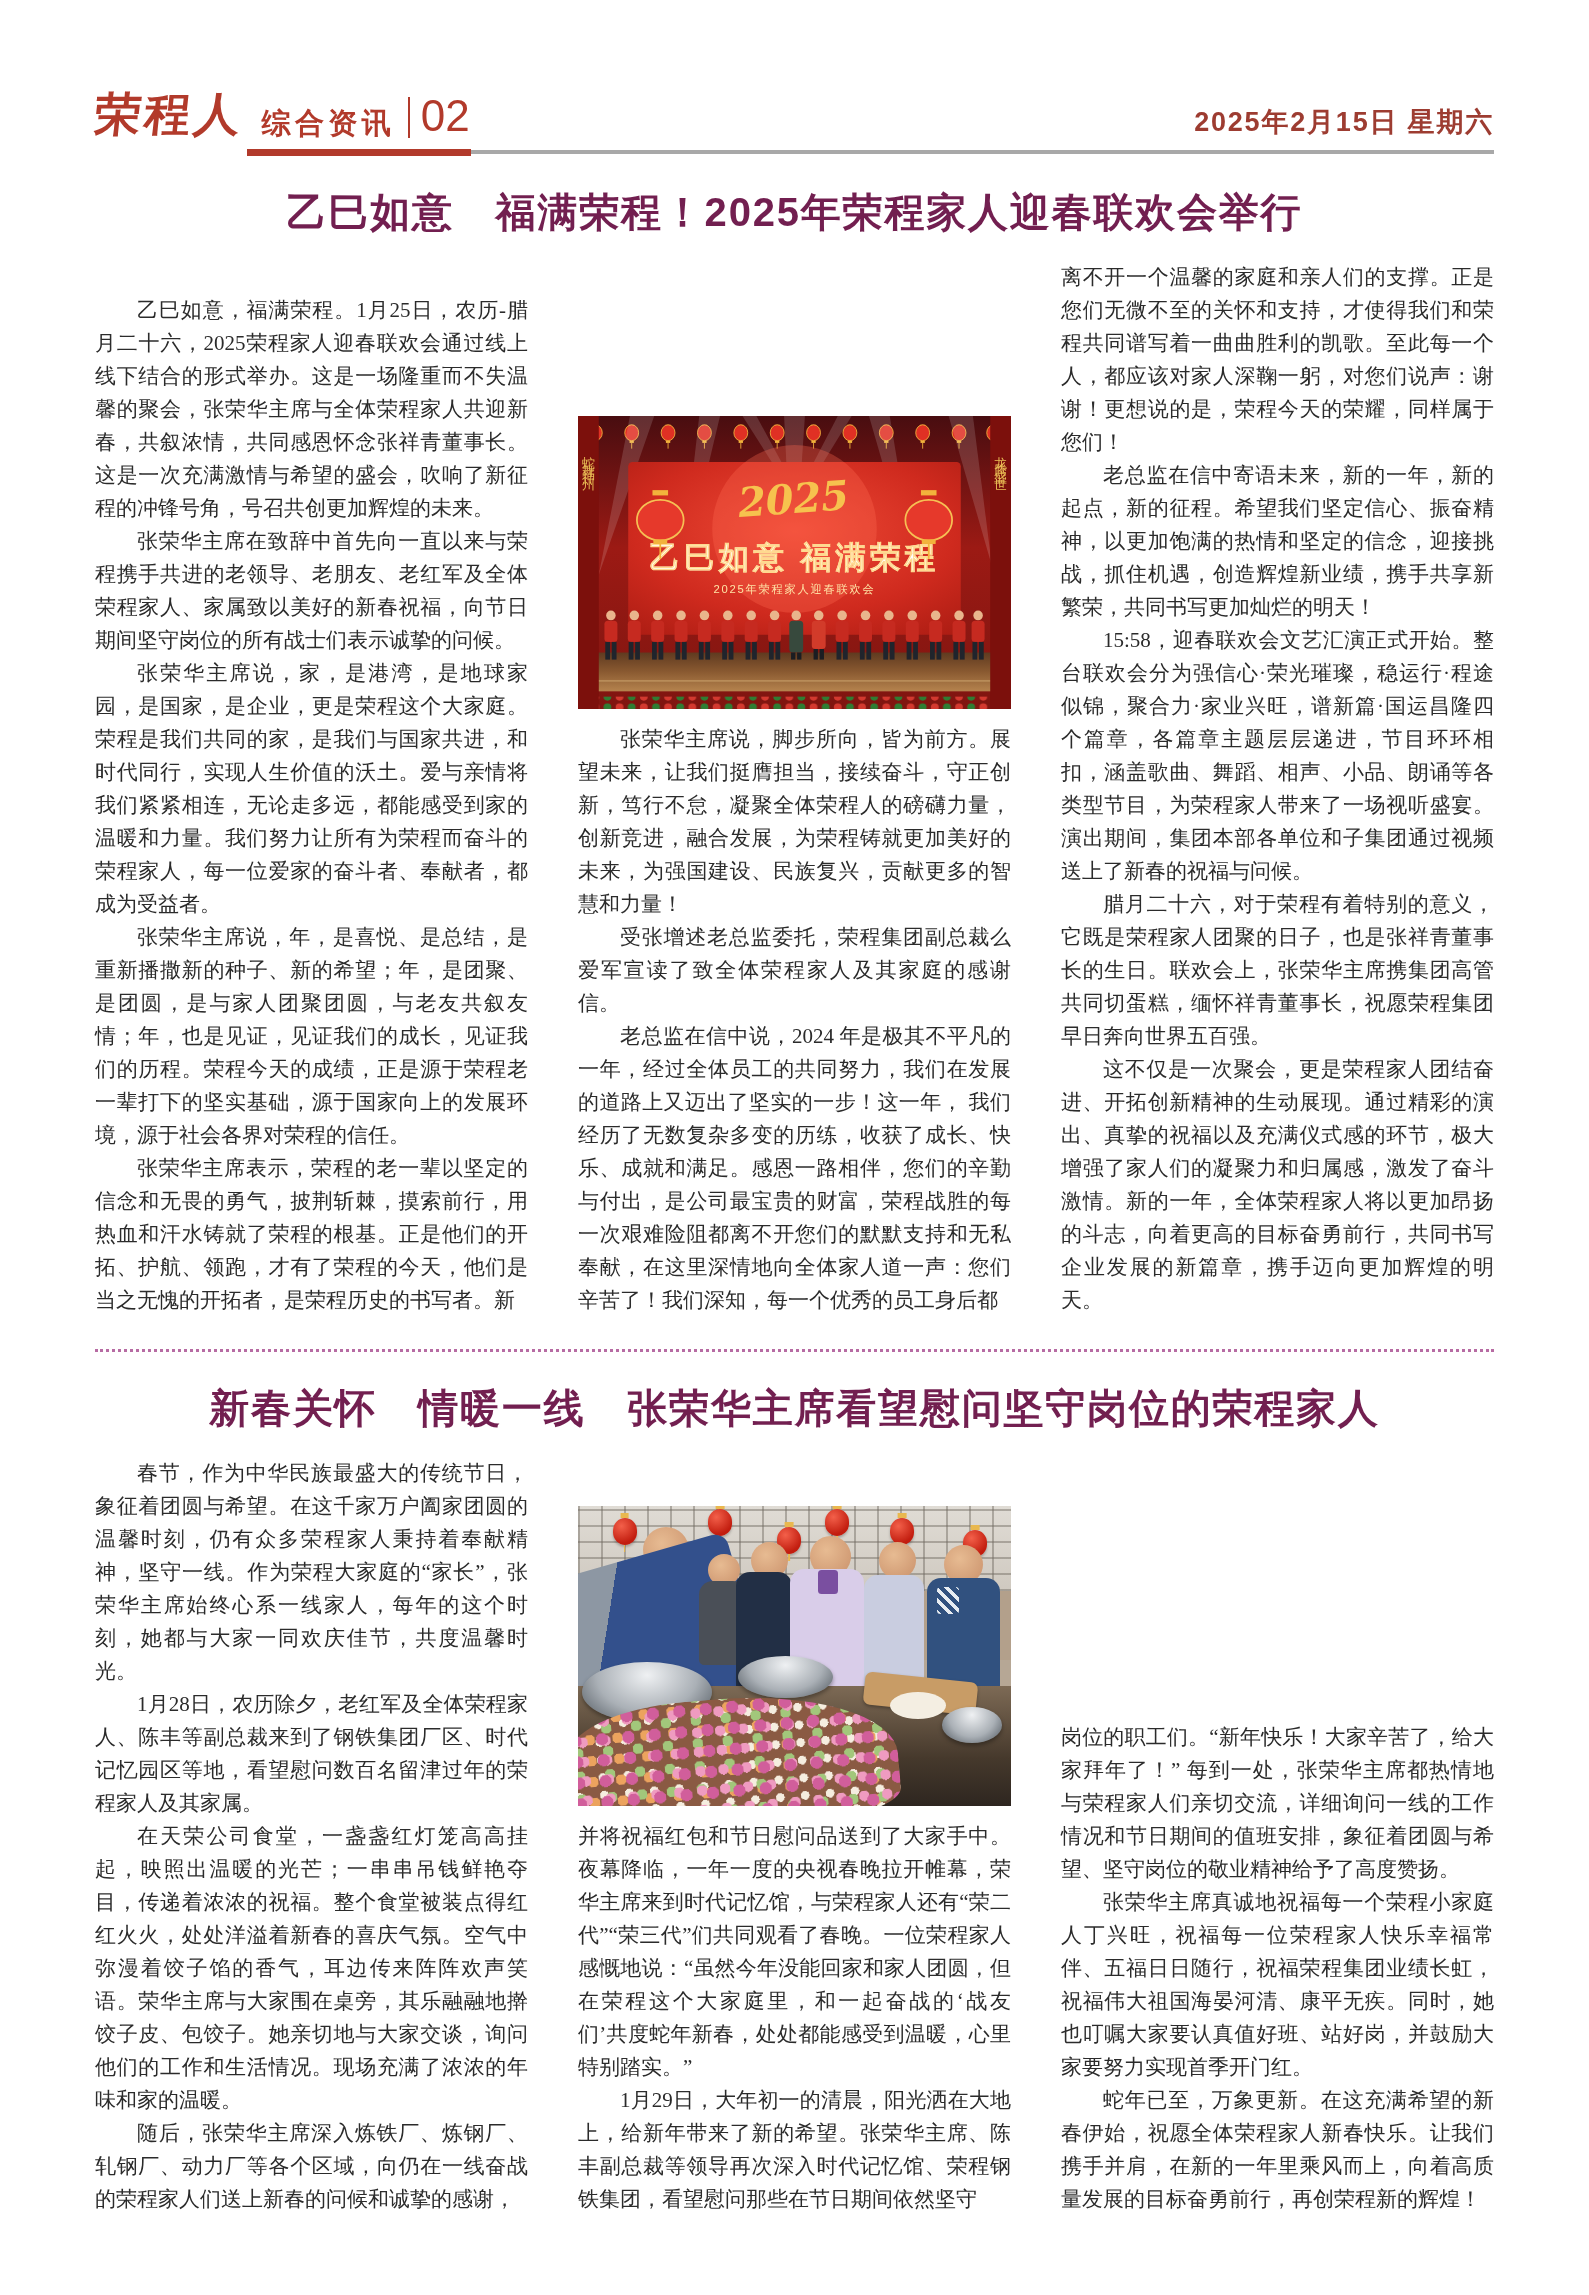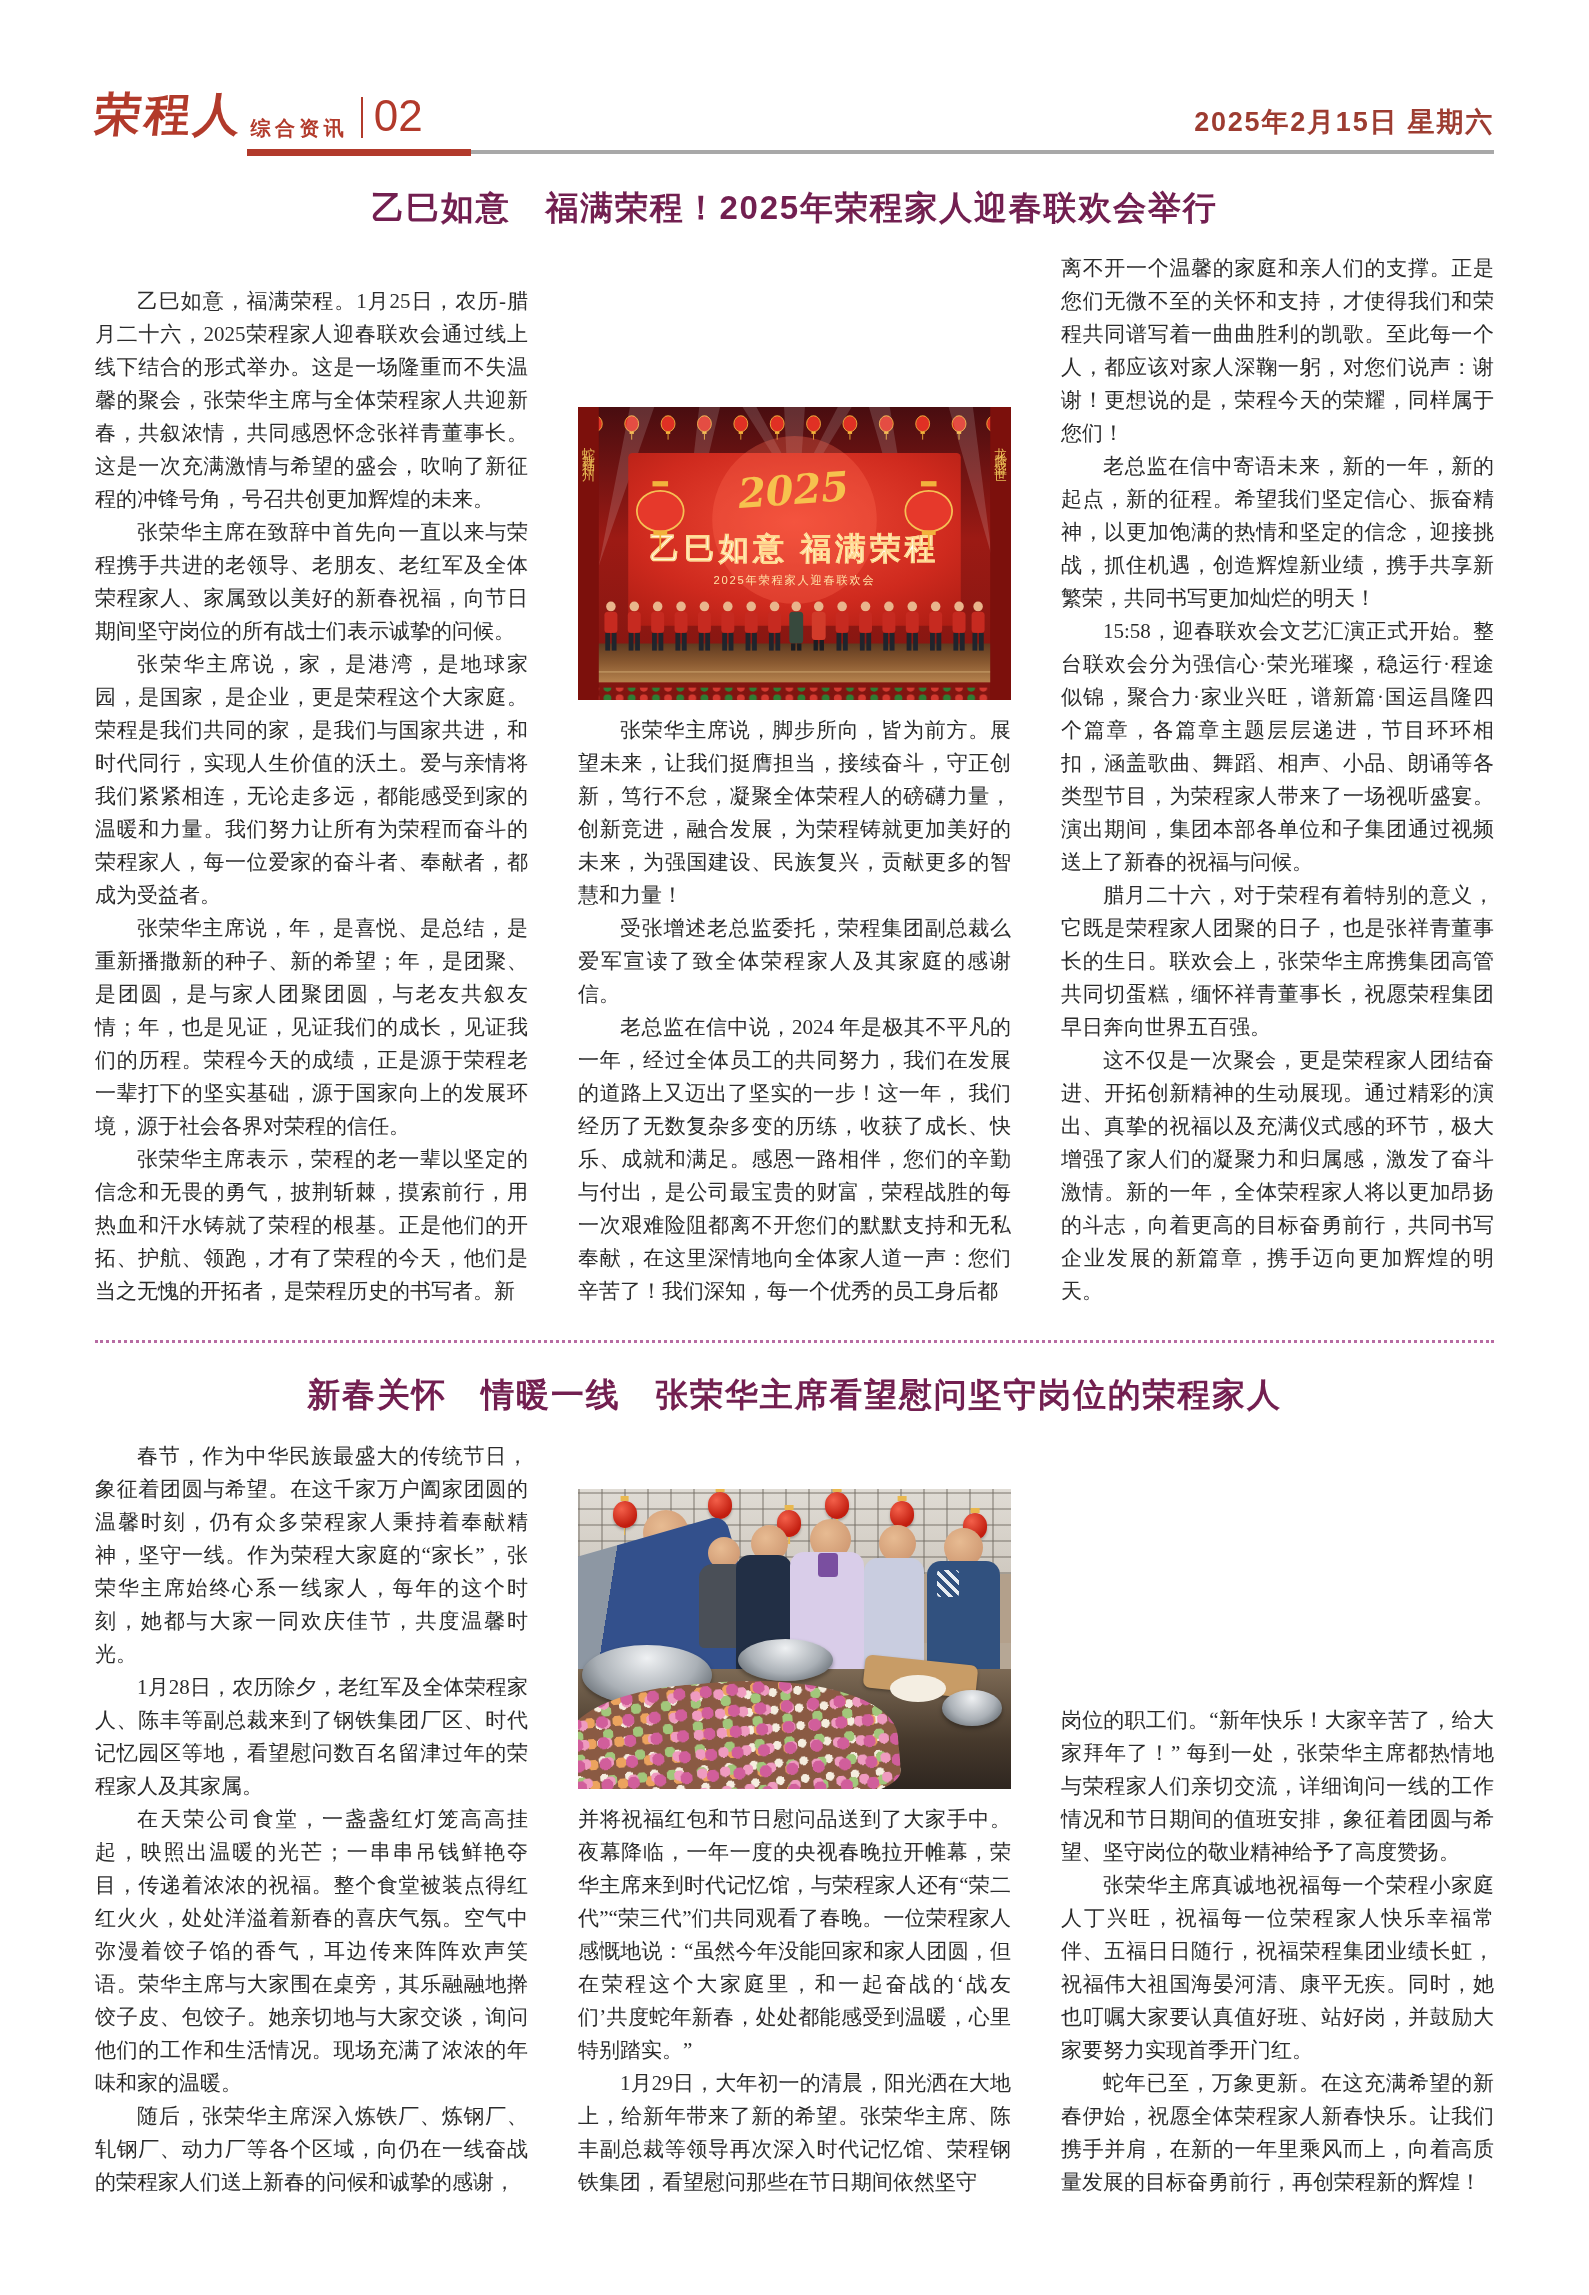--- a/index.html
+++ b/index.html
@@ -9,39 +9,39 @@
     padding:92px 95px 35px;overflow:hidden;
     font-family:"Liberation Serif", serif;
   }
   
   .masthead{display:flex;align-items:flex-end;}
   .logo{
     font-family:"Liberation Serif", serif;font-size:46px;font-weight:700;
     color:#b23a2b;transform:skewX(-6deg);letter-spacing:3.5px;line-height:1;
   }
   .section-name{
-    font-family:"Liberation Sans", sans-serif;font-size:20px;font-weight:900;
-    color:#b23a2b;letter-spacing:4.4px;margin-left:7px;line-height:1;
+    font-family:"Liberation Sans", sans-serif;font-size:29px;font-weight:900;
+    color:#b23a2b;letter-spacing:4.4px;margin-left:18px;line-height:1;
   }
   .vbar{width:2.6px;height:41px;background:#b23a2b;margin:0 10.6px 0 12.4px;}
   .page-no{
     font-family:"Liberation Sans", sans-serif;font-size:44px;font-weight:400;
     color:#b23a2b;line-height:1;
   }
   .date{
     margin-left:auto;font-family:"Liberation Sans", sans-serif;
     font-size:27px;font-weight:700;color:#9d3c31;letter-spacing:1.8px;line-height:1.1;
   }
   .rule{display:flex;align-items:center;margin-top:10.6px;padding-left:152px;}
   .rule-red{width:224px;height:7px;background:#b23a2b;}
   .rule-gray{flex:1;height:4.4px;background:#a8a8a8;}
   
   .headline{
     text-align:center;font-family:"Liberation Sans", sans-serif;
-    font-weight:900;font-size:33px;color:#721f50;letter-spacing:1.8px;
+    font-weight:900;font-size:40px;color:#721f50;letter-spacing:1.8px;
     margin:32px 0 25px;line-height:1.2;
   }
   
   .cols{display:flex;gap:50px;align-items:flex-end;}
   .col{flex:1;font-size:21px;line-height:33px;text-align:justify;color:#2b2b2b;}
   .col p{margin:0;text-indent:2em;}
   .col p.cont{text-indent:0;}
   .divider{border:0;border-top:3.5px dotted #b76ba3;margin:32px 0 0;}
   
   .photo{width:100%;margin:1.8px 0 14px;display:block;}

